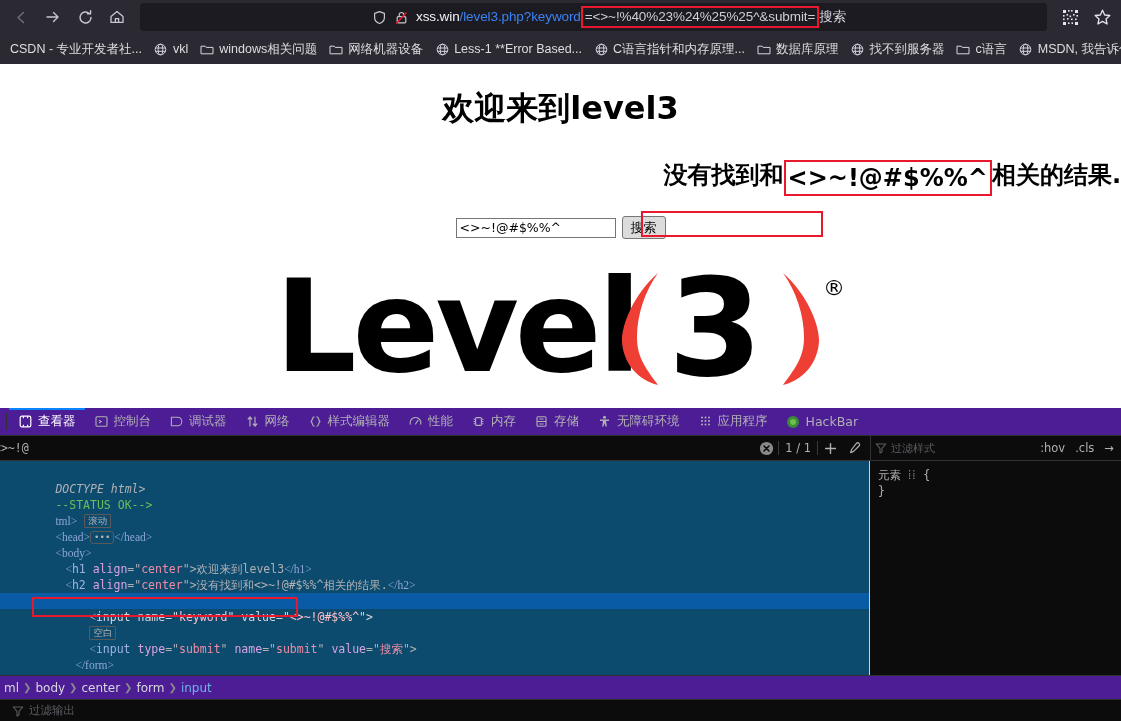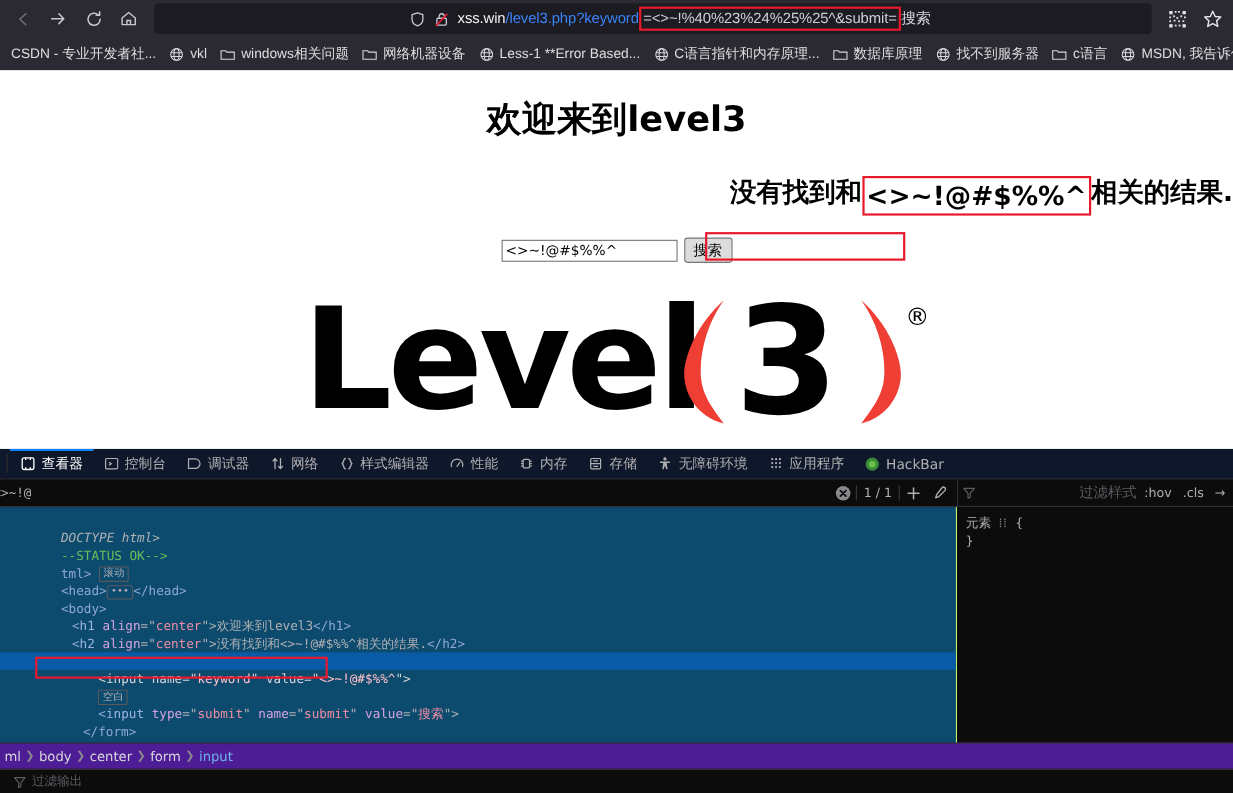--- a/index.html
+++ b/index.html
@@ -187,21 +187,21 @@
     height: 313px;
     width: 1121px;
     display: flex;
     flex-direction: column;
     font-family: "DejaVu Sans", "Liberation Sans", sans-serif;
   }
   .dt-tabs {
     height: 28px;
     display: flex;
     align-items: stretch;
-    background: #0f172a;
+    background: #4c1d95;
     border-bottom: 1px solid #313133;
     padding-left: 4px;
     overflow: hidden;
   }
   .dt-tab {
     display: flex;
     align-items: center;
     gap: 5px;
     padding: 0 9px;
     color: #b1b1b3;
@@ -252,22 +252,21 @@
     width: 251px;
     border-left: 1px solid #313133;
     display:flex; align-items:center;
     gap: 4px;
     padding: 0 4px;
   }
   .filter-box {
     flex:1;
     display:flex; align-items:center; gap:4px;
     color: #5c5c61;
-    font-size: 13px;
-    justify-content: space-between;
+    font-size: 11px;
   }
   .cls-btn { color:#b1b1b3; font-size:11.5px; padding:0 3px; }
 
   .dt-body { flex:1; display:flex; min-height:0; }
   .markup {
     flex: 1;
     background: #0c4a6e;
     position: relative;
     overflow: hidden;
     font-family: "DejaVu Sans Mono", monospace;
@@ -277,21 +276,21 @@
     border-right: 1px solid #bef264;
   }
   .mrow {
     height: 16px;
     white-space: pre;
     color: #b1b1b3;
     padding-left: 0px;
     position: relative;
   }
   .mrow.sel2 { background: #0a5ba6; }
-  .tag { color:#8ea7d8; }
+  .tag { color:#8ea7d8;font-family:Liberation Serif, serif; }
   .tagname { color:#9db3e0; }
   .attr { color:#d7a3e0; }
   .val { color:#f08ca4; }
   .txt { color:#b1b1b3; }
   .punc { color:#b1b1b3; }
   .doctype { color:#b1b1b3; font-style: italic;}
   .comment { color:#6bbf59; }
   .badge-sc {
     display:inline-block;
     border:1px solid #5a5a5d;

